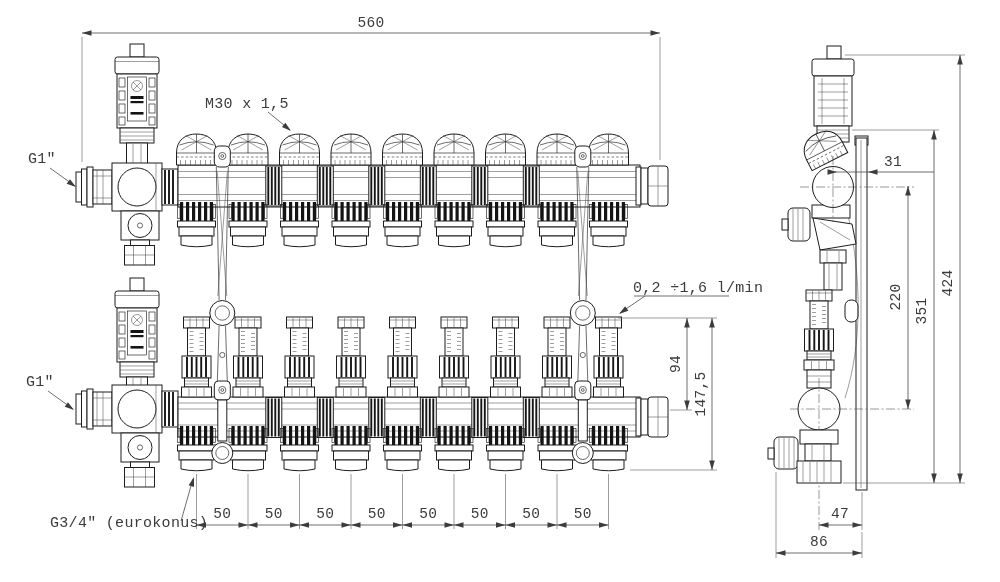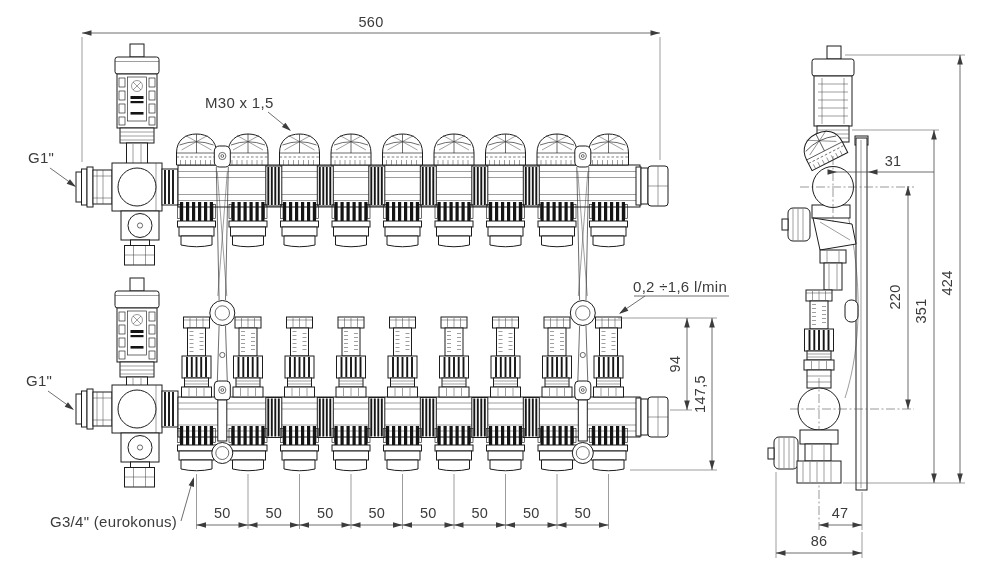--- a/index.html
+++ b/index.html
@@ -1,17 +1,17 @@
 <!DOCTYPE html>
 <html><head>
 <meta charset="utf-8">
 <style>
   html,body{margin:0;padding:0;background:#ffffff;}
   .canvas{position:relative;width:1000px;height:582px;background:#fff;overflow:hidden;
-          font-family:Liberation Sans, sans-serif;border-radius:15px;}
+          font-family:Liberation Mono, monospace;border-radius:15px;}
   svg{display:block;}
   
   .ol{fill:#fff;stroke:#1d1d1d;stroke-width:1;}
   .ln{fill:none;stroke:#1d1d1d;stroke-width:.65;}
   .thin{fill:none;stroke:#3c3c3c;stroke-width:.5;}
   .rib{fill:none;stroke:#161616;stroke-width:1.9;}
   .blk{fill:#141414;stroke:none;}
   .dash{fill:none;stroke:#2a2a2a;stroke-width:.6;stroke-dasharray:2.6 2;}
   .cline{fill:none;stroke:#555;stroke-width:.6;stroke-dasharray:9 2.5 2 2.5;}
   .dim{fill:none;stroke:#4a4a4a;stroke-width:.8;}

